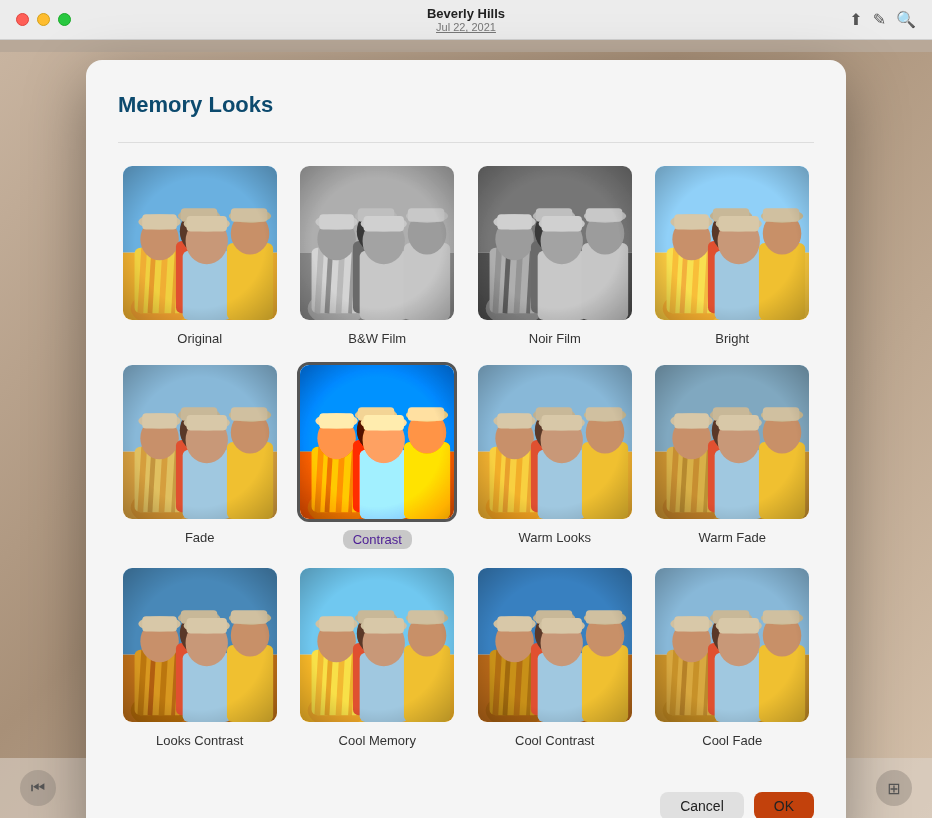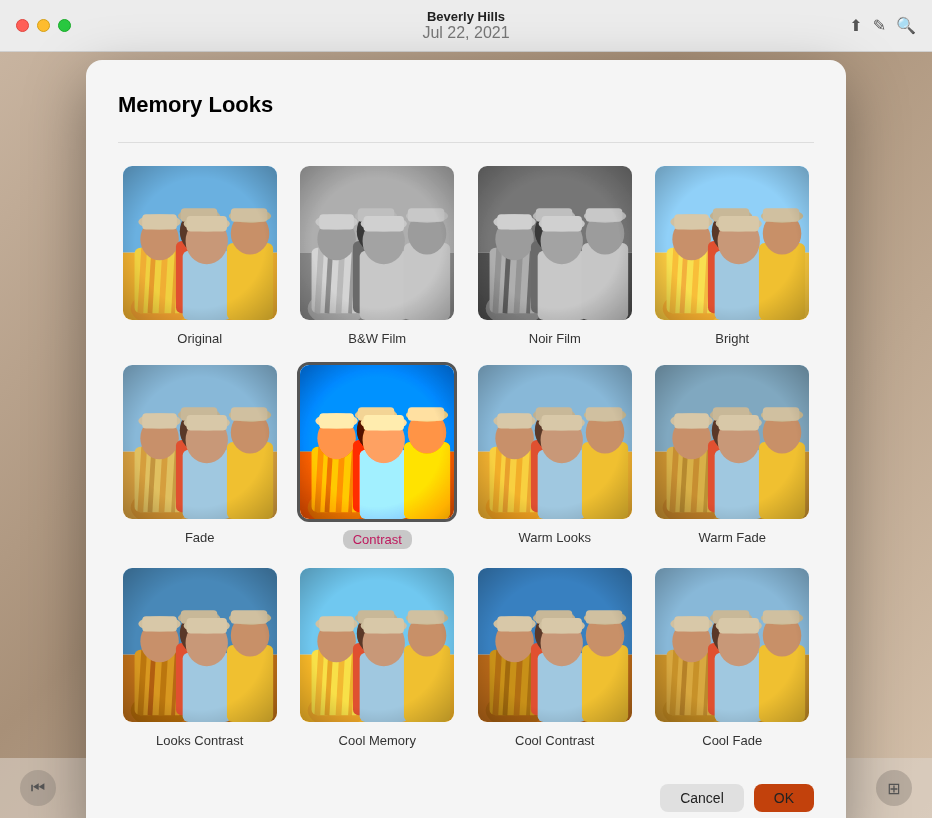--- a/index.html
+++ b/index.html
@@ -10,21 +10,21 @@
       background: #b8a898;
       font-family: -apple-system, BlinkMacSystemFont, 'SF Pro Text', 'Helvetica Neue', sans-serif;
       overflow: hidden;
       position: relative;
     }
 
     
     .titlebar {
       position: absolute;
       top: 0; left: 0; right: 0;
-      height: 52px;
+      height: 40px;
       background: #ececec;
       display: flex;
       align-items: center;
       justify-content: center;
       border-bottom: 1px solid #d0d0d0;
       z-index: 10;
     }
     .titlebar-traffic {
       position: absolute;
       left: 16px;
@@ -42,22 +42,23 @@
 
     .titlebar-center {
       text-align: center;
     }
     .titlebar-title {
       font-size: 13px;
       font-weight: 600;
       color: #222;
     }
     .titlebar-subtitle {
-      font-size: 16px;
+      font-size: 11px;
       color: #777;
+      text-decoration: underline;
     }
 
     .titlebar-controls {
       position: absolute;
       right: 16px;
       display: flex;
       gap: 10px;
       align-items: center;
     }
 
@@ -99,35 +100,35 @@
       background: #f5f5f5;
       border-radius: 16px;
       box-shadow: 0 20px 60px rgba(0,0,0,0.35);
       padding: 32px 32px 28px;
       z-index: 100;
     }
 
     .modal-title {
       font-size: 22px;
       font-weight: 700;
-      color: #000000;
+      color: #0c4a6e;
       margin-bottom: 24px;
     }
 
     .divider {
       height: 1px;
       background: #ddd;
       margin-bottom: 20px;
     }
 
     .grid {
       display: grid;
       grid-template-columns: repeat(4, 1fr);
       gap: 16px 14px;
-      margin-bottom: 28px;
+      margin-bottom: 36px;
     }
 
     .look-item {
       display: flex;
       flex-direction: column;
       align-items: center;
       cursor: pointer;
     }
 
     .look-thumbnail {
@@ -149,21 +150,21 @@
       font-size: 13px;
       color: #333;
       text-align: center;
     }
 
     .look-label.selected-label {
       background: #c8c8c8;
       border-radius: 8px;
       padding: 2px 10px;
       font-size: 13px;
-      color: #be185d;
+      color: #4c1d95;
     }
 
     
     .modal-footer {
       display: flex;
       justify-content: flex-end;
       gap: 10px;
       padding-top: 8px;
     }
 

